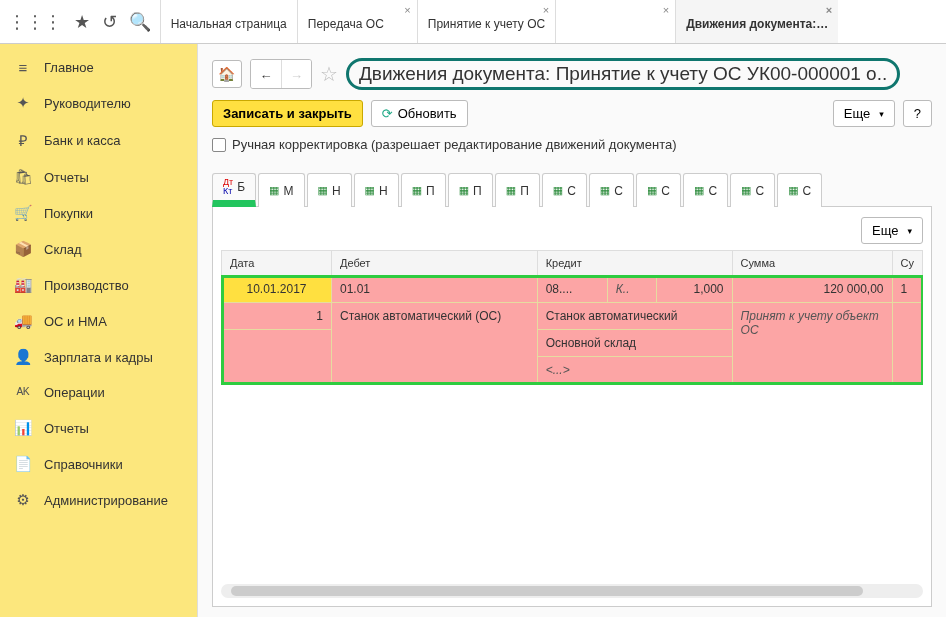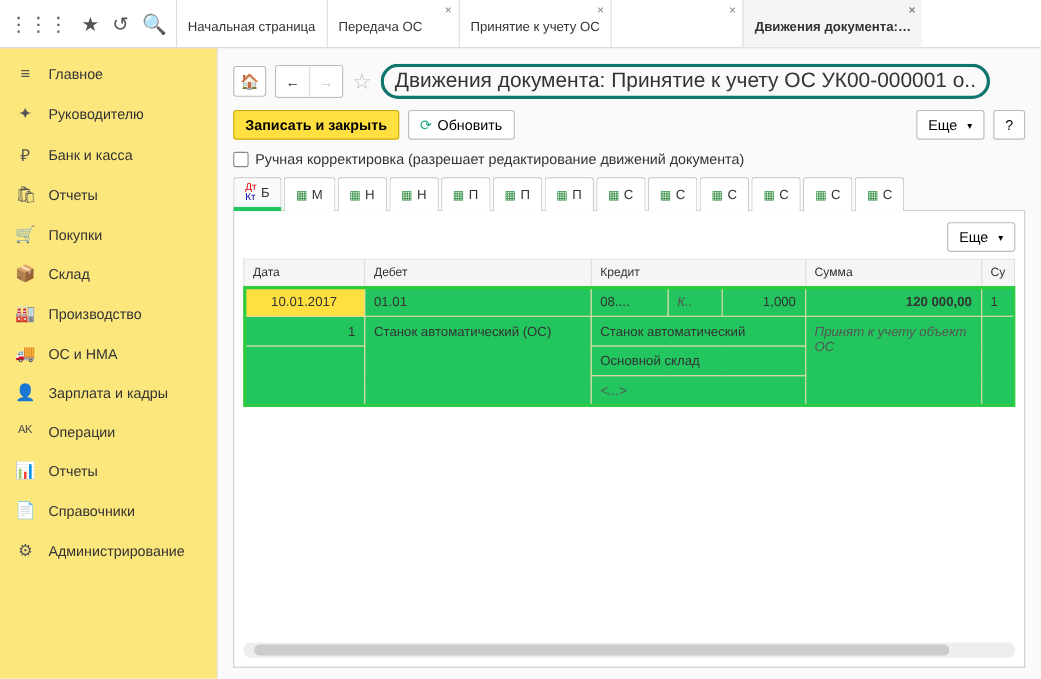--- a/index.html
+++ b/index.html
@@ -29,38 +29,38 @@
 .page-title { font-size: 19px; color: #333; flex: 1; white-space: nowrap; overflow: hidden; text-overflow: ellipsis; }
 .title-highlight { border: 3px solid #0f766e; border-radius: 22px; padding: 2px 10px; display: inline-block; }
 
 .actionbar { display: flex; align-items: flex-start; gap: 8px; margin-bottom: 10px; }
 .btn { border: 1px solid #bbb; background: #fff; border-radius: 3px; padding: 5px 10px; cursor: pointer; font-size: 13px; display: inline-flex; align-items: center; gap: 5px; }
 .btn-primary { background: #ffe040; border-color: #c9a800; font-weight: bold; }
 .btn-more::after { content: "▾"; font-size: 9px; margin-left: 4px; }
 .spacer { flex: 1; }
 .refresh-ico { color: #2a8; font-size: 13px; }
 
-.checkbox-row { display: flex; align-items: center; gap: 6px; margin-bottom: 8px; font-size: 13px; }
+.checkbox-row { display: flex; align-items: center; gap: 6px; margin-bottom: 20px; font-size: 13px; }
 .checkbox { width: 14px; height: 14px; border: 1px solid #888; border-radius: 2px; background: #fff; }
 
 .subtabs { display: flex; border-bottom: 1px solid #ccc; gap: 0; }
 .subtab { border: 1px solid #ccc; border-bottom: none; background: #fff; padding: 4px 10px; display: flex; align-items: center; gap: 4px; cursor: pointer; font-size: 12px; margin-right: 2px; border-radius: 3px 3px 0 0; position: relative; top: 1px; }
-.subtab.active { background: #fafafa; border-bottom: 4px solid #22c55e; }
+.subtab.active { background: #fafafa; border-bottom: 7px solid #22c55e; }
 .subtab .grid-ico { color: #2a8a3a; font-size: 11px; }
 .subtab .dk-ico { font-size: 9px; line-height: 1; }
 .dk-d { color: #d00; }
 .dk-k { color: #00a; }
 
 .tab-content { border: 1px solid #ccc; border-top: none; background: #fff; flex: 1; display: flex; flex-direction: column; padding: 10px 8px 8px 8px; overflow: hidden; }
 .inner-toolbar { display: flex; justify-content: flex-end; margin-bottom: 6px; }
 
 .grid-wrap { flex: 1; overflow: auto; }
 .grid { border-collapse: collapse; width: 100%; }
 .grid th { background: #f5f5f5; border: 1px solid #ddd; padding: 6px 8px; text-align: left; font-weight: normal; font-size: 11px; }
-.grid td { border: 1px solid #e6dca0; padding: 6px 8px; font-size: 12px; background: #22c55e; vertical-align: top; }
+.grid td { border: 1px solid #e6dca0; padding: 6px 8px; font-size: 12px; background: #fca5a5; vertical-align: top; }
 .row-highlight { outline: 3px solid #2ecc40; outline-offset: -2px; }
 .grid td.date-cell { background: #ffe040; text-align: center; }
 .grid td.num { text-align: right; }
 .grid td.italic { font-style: italic; color: #555; }
 .grid .sub td { font-size: 12px; }
 
 .hscroll { height: 14px; background: #eee; border-radius: 7px; margin-top: 6px; position: relative; }
 .hscroll-thumb { position: absolute; left: 10px; right: 60px; top: 2px; bottom: 2px; background: #ccc; border-radius: 5px; }
 </style>
 </head>
@@ -251,21 +251,21 @@
               <th style="width:30px">Су</th>
             </tr>
           </thead>
           <tbody class="row-highlight">
             <tr>
               <td class="date-cell">10.01.2017</td>
               <td colspan="2">01.01</td>
               <td>08....</td>
               <td class="italic">К..</td>
               <td class="num">1,000</td>
-              <td class="num" style="font-weight:bold">120 000,00</td>
+              <td class="num" style="font-weight:normal">120 000,00</td>
               <td>1</td>
             </tr>
             <tr class="sub">
               <td class="num">1</td>
               <td colspan="2" rowspan="3">Станок автоматический (ОС)</td>
               <td colspan="3">Станок автоматический</td>
               <td rowspan="3" class="italic">Принят к учету объект ОС</td>
               <td rowspan="3"></td>
             </tr>
             <tr class="sub">

